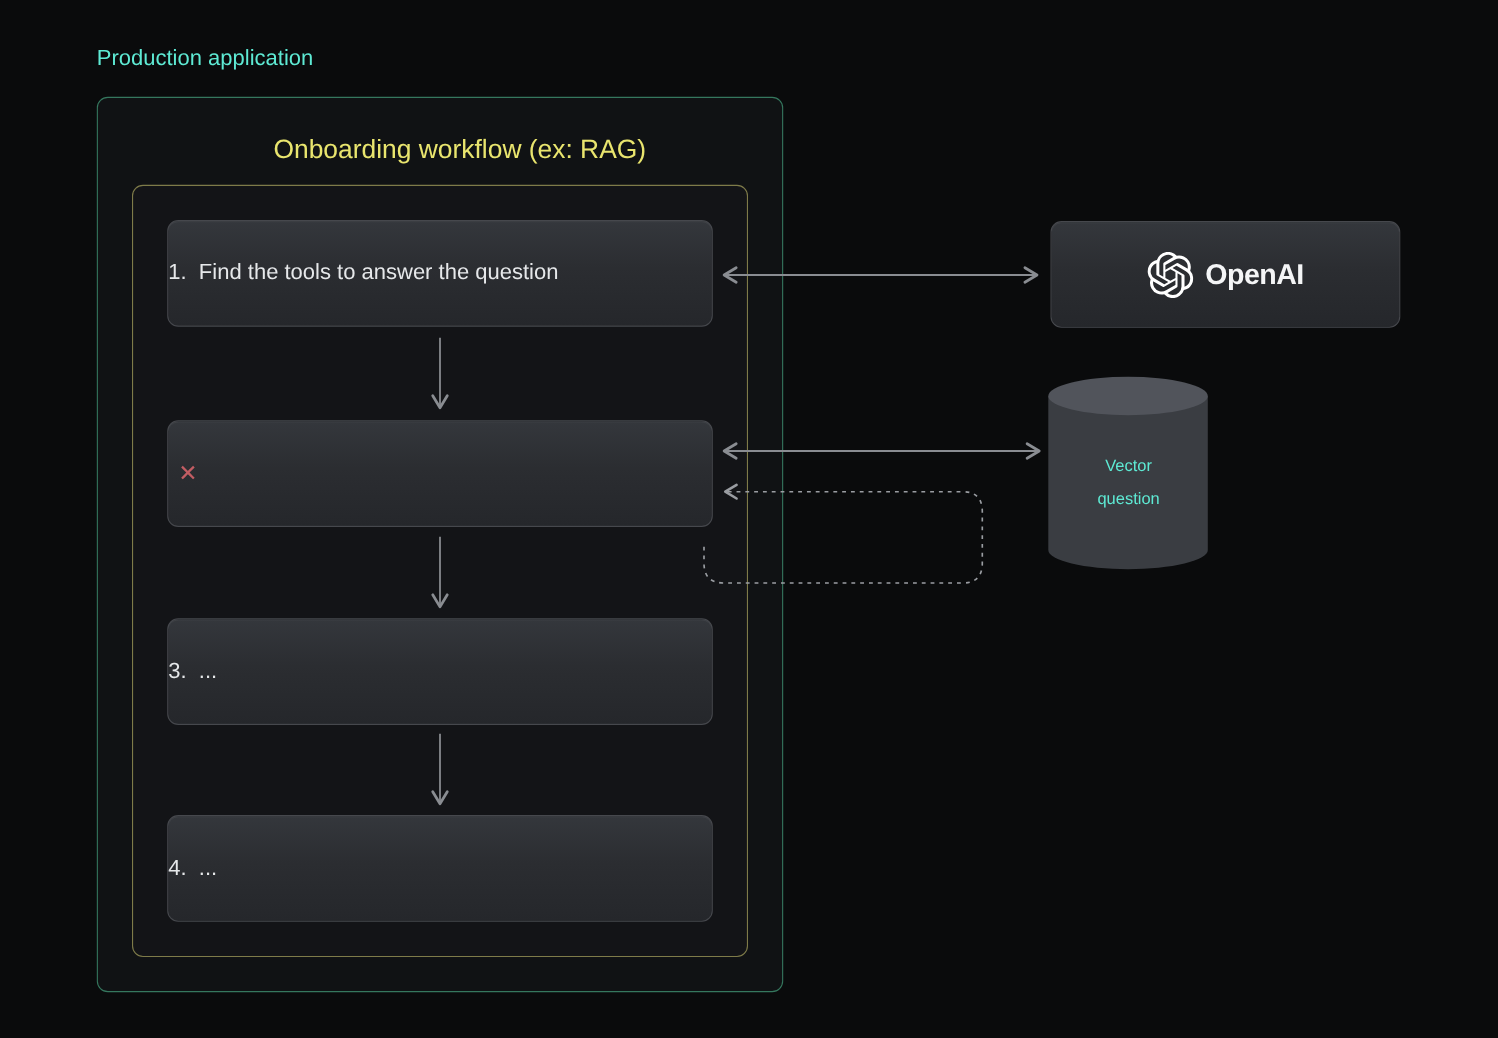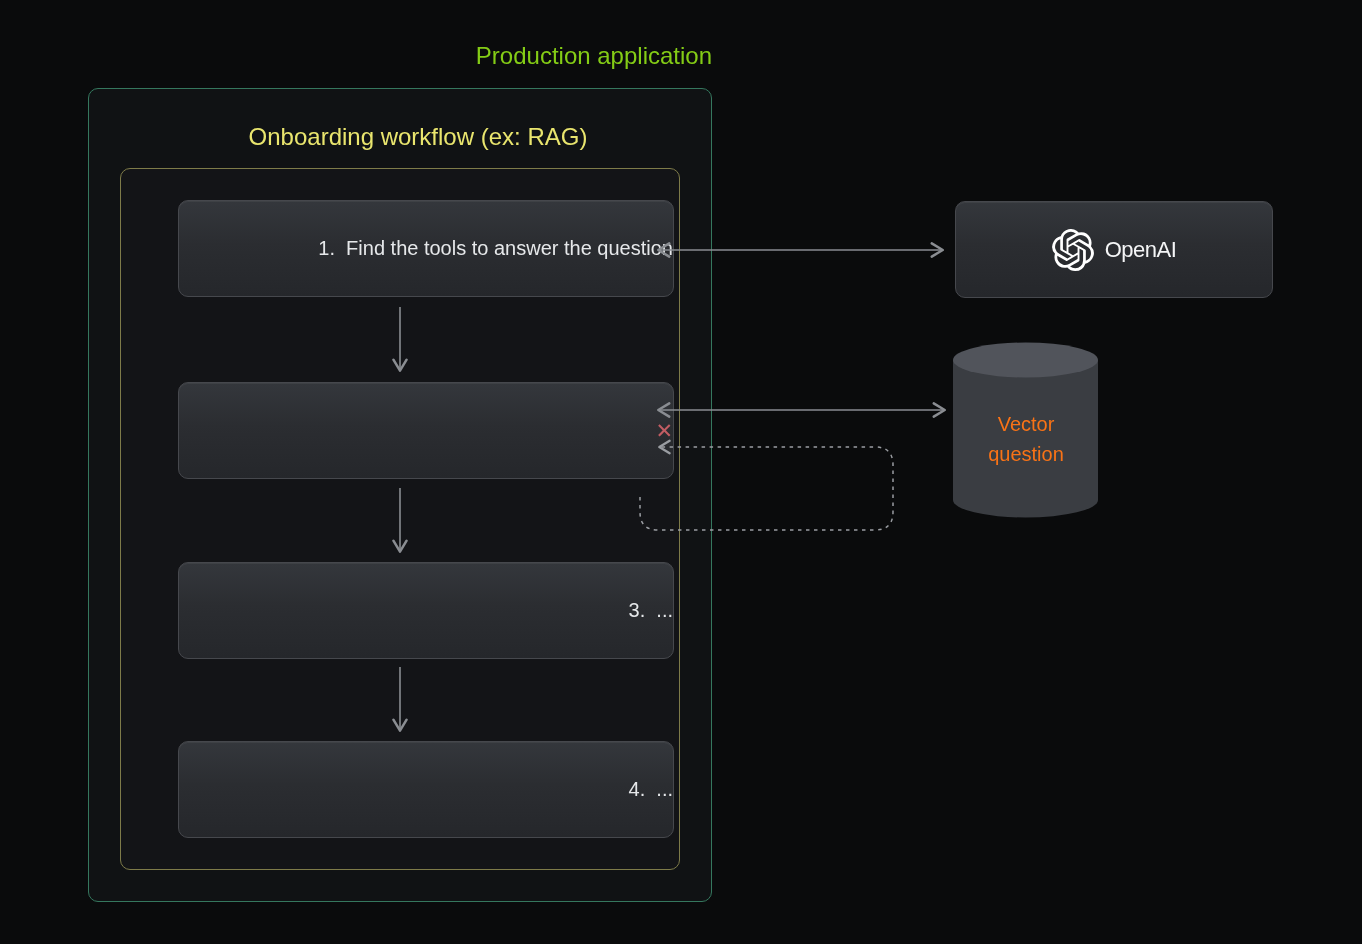--- a/index.html
+++ b/index.html
@@ -30,24 +30,24 @@
     width: 560px; height: 702px;
     box-sizing: border-box;
     border: 1.5px solid #7e7b49;
     border-radius: 10px;
     background: #131417;
   }
   .prod-title {
     position: absolute;
     left: 88px; top: 42px;
     width: 624px;
-    text-align: right;
-    font-size: 24px;
+    text-align: left;
+    font-size: 20px;
     font-weight: 500;
-    color: #84cc16;
+    color: #5eead4;
   }
   .wf-title {
     position: absolute;
     left: 88px; top: 123px;
     width: 660px;
     text-align: center;
     font-size: 24px;
     font-weight: 500;
     color: #e9e56e;
   }
@@ -55,24 +55,23 @@
     position: absolute;
     left: 152px;
     width: 496px; height: 97px;
     box-sizing: border-box;
     border: 1px solid #46484d;
     border-radius: 10px;
     background: linear-gradient(180deg, #34373c 0%, #2b2d31 45%, #25272b 100%);
     box-shadow: inset 0 1px 0 rgba(255,255,255,0.05);
     display: flex;
     align-items: center;
-    justify-content: flex-end;
+    justify-content: flex-start;
     font-size: 20px;
     color: #e6e8ea;
-    margin-left: 26px;
   }
   .step .lbl { white-space: pre; }
   .step-1 { top: 200px; }
   .step-2 { top: 382px; }
   .step-3 { top: 562px; }
   .step-4 { top: 741px; }
   .err {
     color: #c25d63;
     margin-left: 9px;
     font-size: 21px;
@@ -88,34 +87,34 @@
     border-radius: 10px;
     background: linear-gradient(180deg, #34373c 0%, #2b2d31 45%, #25272b 100%);
     box-shadow: inset 0 1px 0 rgba(255,255,255,0.05);
     display: flex;
     align-items: center;
     justify-content: center;
     gap: 11px;
   }
   .openai-logo { width: 42px; height: 42px; }
   .openai-label {
-    font-size: 22px;
-    font-weight: 400;
+    font-size: 26px;
+    font-weight: 700;
     color: #f4f5f6;
     letter-spacing: -0.5px;
     text-align: right;
   }
   .vdb-label {
     position: absolute;
     left: 953px; top: 409px;
     width: 146px;
     text-align: center;
-    font-size: 20px;
+    font-size: 15px;
     line-height: 30px;
-    color: #f97316;
+    color: #5eead4;
   }
   .vdb-label span { display: block; }
   .overlay {
     position: absolute;
     left: 0; top: 0;
     pointer-events: none;
   }
   .arrow {
     fill: none;
     stroke: #8a8d92;

